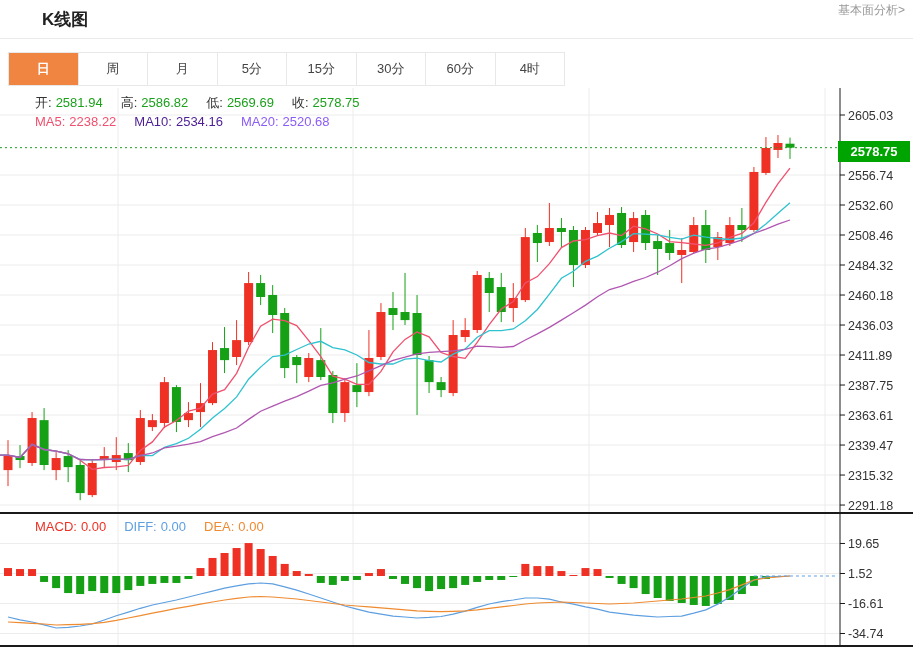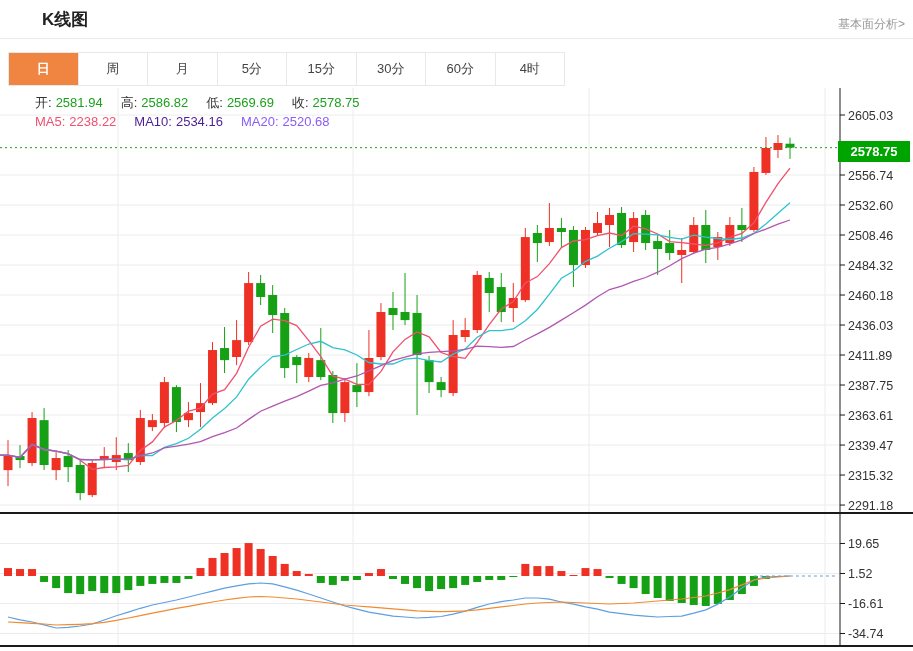--- a/index.html
+++ b/index.html
@@ -1,19 +1,19 @@
 <!DOCTYPE html>
 <html><head>
 <meta charset="utf-8">
 <style>
   html,body{margin:0;padding:0;background:#fff;}
   .stage{position:relative;width:913px;height:651px;background:#fff;overflow:hidden;
          font-family:"Liberation Sans",sans-serif;}
   .hdr-title{position:absolute;left:10px;top:8px;font-size:17px;font-weight:bold;color:#222;margin-left:32px;}
-  .hdr-link{position:absolute;right:8px;top:16px;font-size:12px;color:#999;cursor:pointer;text-decoration:none;}
+  .hdr-link{position:absolute;right:8px;top:2px;font-size:12px;color:#999;cursor:pointer;text-decoration:none;}
   .hdr-rule{position:absolute;left:0;top:38px;width:913px;height:1px;background:#ebebeb;}
   .tabs{position:absolute;left:8px;top:52px;display:flex;border:1px solid #e8e8e8;}
   .tab{width:68.5px;height:32px;line-height:32px;text-align:center;font-size:13px;color:#444;
        background:#fff;border-right:1px solid #e8e8e8;cursor:pointer;}
   .tab:last-child{border-right:none;}
   .tab.active{background:#ef8540;color:#fff;font-weight:bold;}
   .legend-row{position:absolute;left:35px;font-size:13px;white-space:nowrap;z-index:3;}
   .legend-row span{margin-right:4px;}
   .legend-row .pair{margin-right:14px;display:inline-block;}
   .chart-canvas{position:absolute;left:0;top:0;width:810px;height:651px;z-index:1;}
@@ -33,20 +33,21 @@
       <div class="tab">月</div>
       <div class="tab">5分</div>
       <div class="tab">15分</div>
       <div class="tab">30分</div>
       <div class="tab">60分</div>
       <div class="tab">4时</div>
     </div>
 
   <div class="legend-row" style="top:94px;" id="ohlcrow"><span class="pair"><span style="color:#333333">开:</span><span style="color:#1ca11c">2581.94</span></span><span class="pair"><span style="color:#333333">高:</span><span style="color:#1ca11c">2586.82</span></span><span class="pair"><span style="color:#333333">低:</span><span style="color:#1ca11c">2569.69</span></span><span class="pair"><span style="color:#333333">收:</span><span style="color:#1ca11c">2578.75</span></span></div>
   <div class="legend-row" style="top:114px;" id="marow"><span class="pair" style="color:#f0506e"><span>MA5:</span><span>2238.22</span></span><span class="pair" style="color:#4c1d95"><span>MA10:</span><span>2534.16</span></span><span class="pair" style="color:#8b5cf6"><span>MA20:</span><span>2520.68</span></span></div>
+  <div class="legend-row" style="top:519px;" id="macdrow"><span class="pair" style="color:#ee3124"><span>MACD:</span><span>0.00</span></span><span class="pair" style="color:#5e9fe0"><span>DIFF:</span><span>0.00</span></span><span class="pair" style="color:#ef8b31"><span>DEA:</span><span>0.00</span></span></div>
 
   <div class="chart-canvas">
     <svg id="chart" width="913" height="651" viewBox="0 0 913 651">
         <line x1="0" y1="115" x2="840" y2="115" stroke="#ececec" stroke-width="1"></line>
         <line x1="0" y1="175.01367053998686" x2="840" y2="175.01367053998686" stroke="#ececec" stroke-width="1"></line>
         <line x1="0" y1="205.0142919281679" x2="840" y2="205.0142919281679" stroke="#ececec" stroke-width="1"></line>
         <line x1="0" y1="235.01491331634892" x2="840" y2="235.01491331634892" stroke="#ececec" stroke-width="1"></line>
         <line x1="0" y1="265.01553470452995" x2="840" y2="265.01553470452995" stroke="#ececec" stroke-width="1"></line>
         <line x1="0" y1="295.0161560927116" x2="840" y2="295.0161560927116" stroke="#ececec" stroke-width="1"></line>
         <line x1="0" y1="325.0292052445162" x2="840" y2="325.0292052445162" stroke="#ececec" stroke-width="1"></line>

